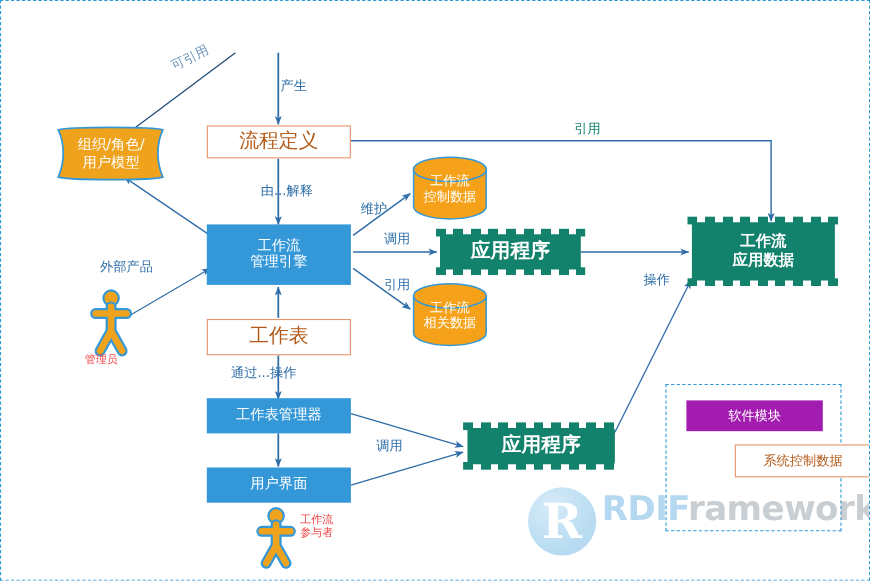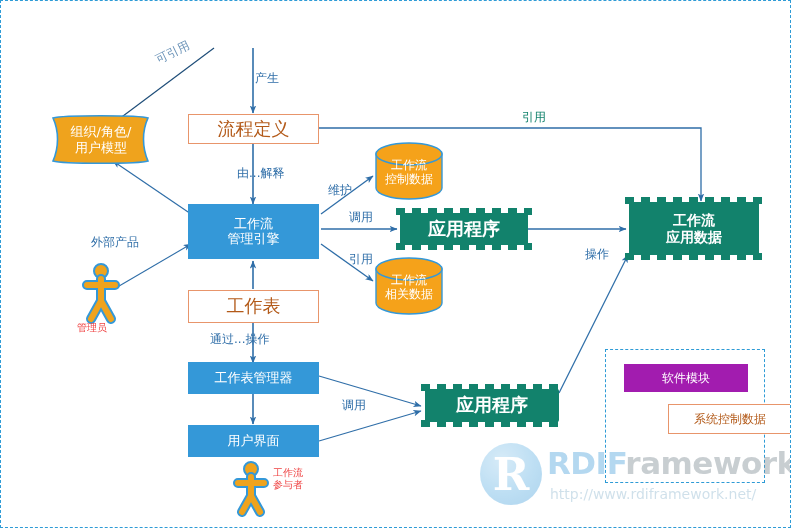--- a/index.html
+++ b/index.html
@@ -335,16 +335,15 @@
   <div class="legend-box" style="left:604px; top:348px; width:160px; height:134px;">
     <div class="legend-item legend-blue" style="left:18px; top:14px; width:124px; height:28px;">软件模块</div>
     <div class="legend-item legend-orange" style="left:18px; top:54px; width:124px; height:30px;margin-left:44px;">系统控制数据</div>
   </div>
 
   <div class="watermark">
     <div class="wm-logo">
       <div class="wm-logo-letter">R</div>
     </div>
     <div class="wm-title"><span class="blue">RDIF</span><span>ramework</span></div>
-    <div class="wm-url">http://www.rdiframework.net/</div>
   </div>
 
 </div>
 
 </body></html>

